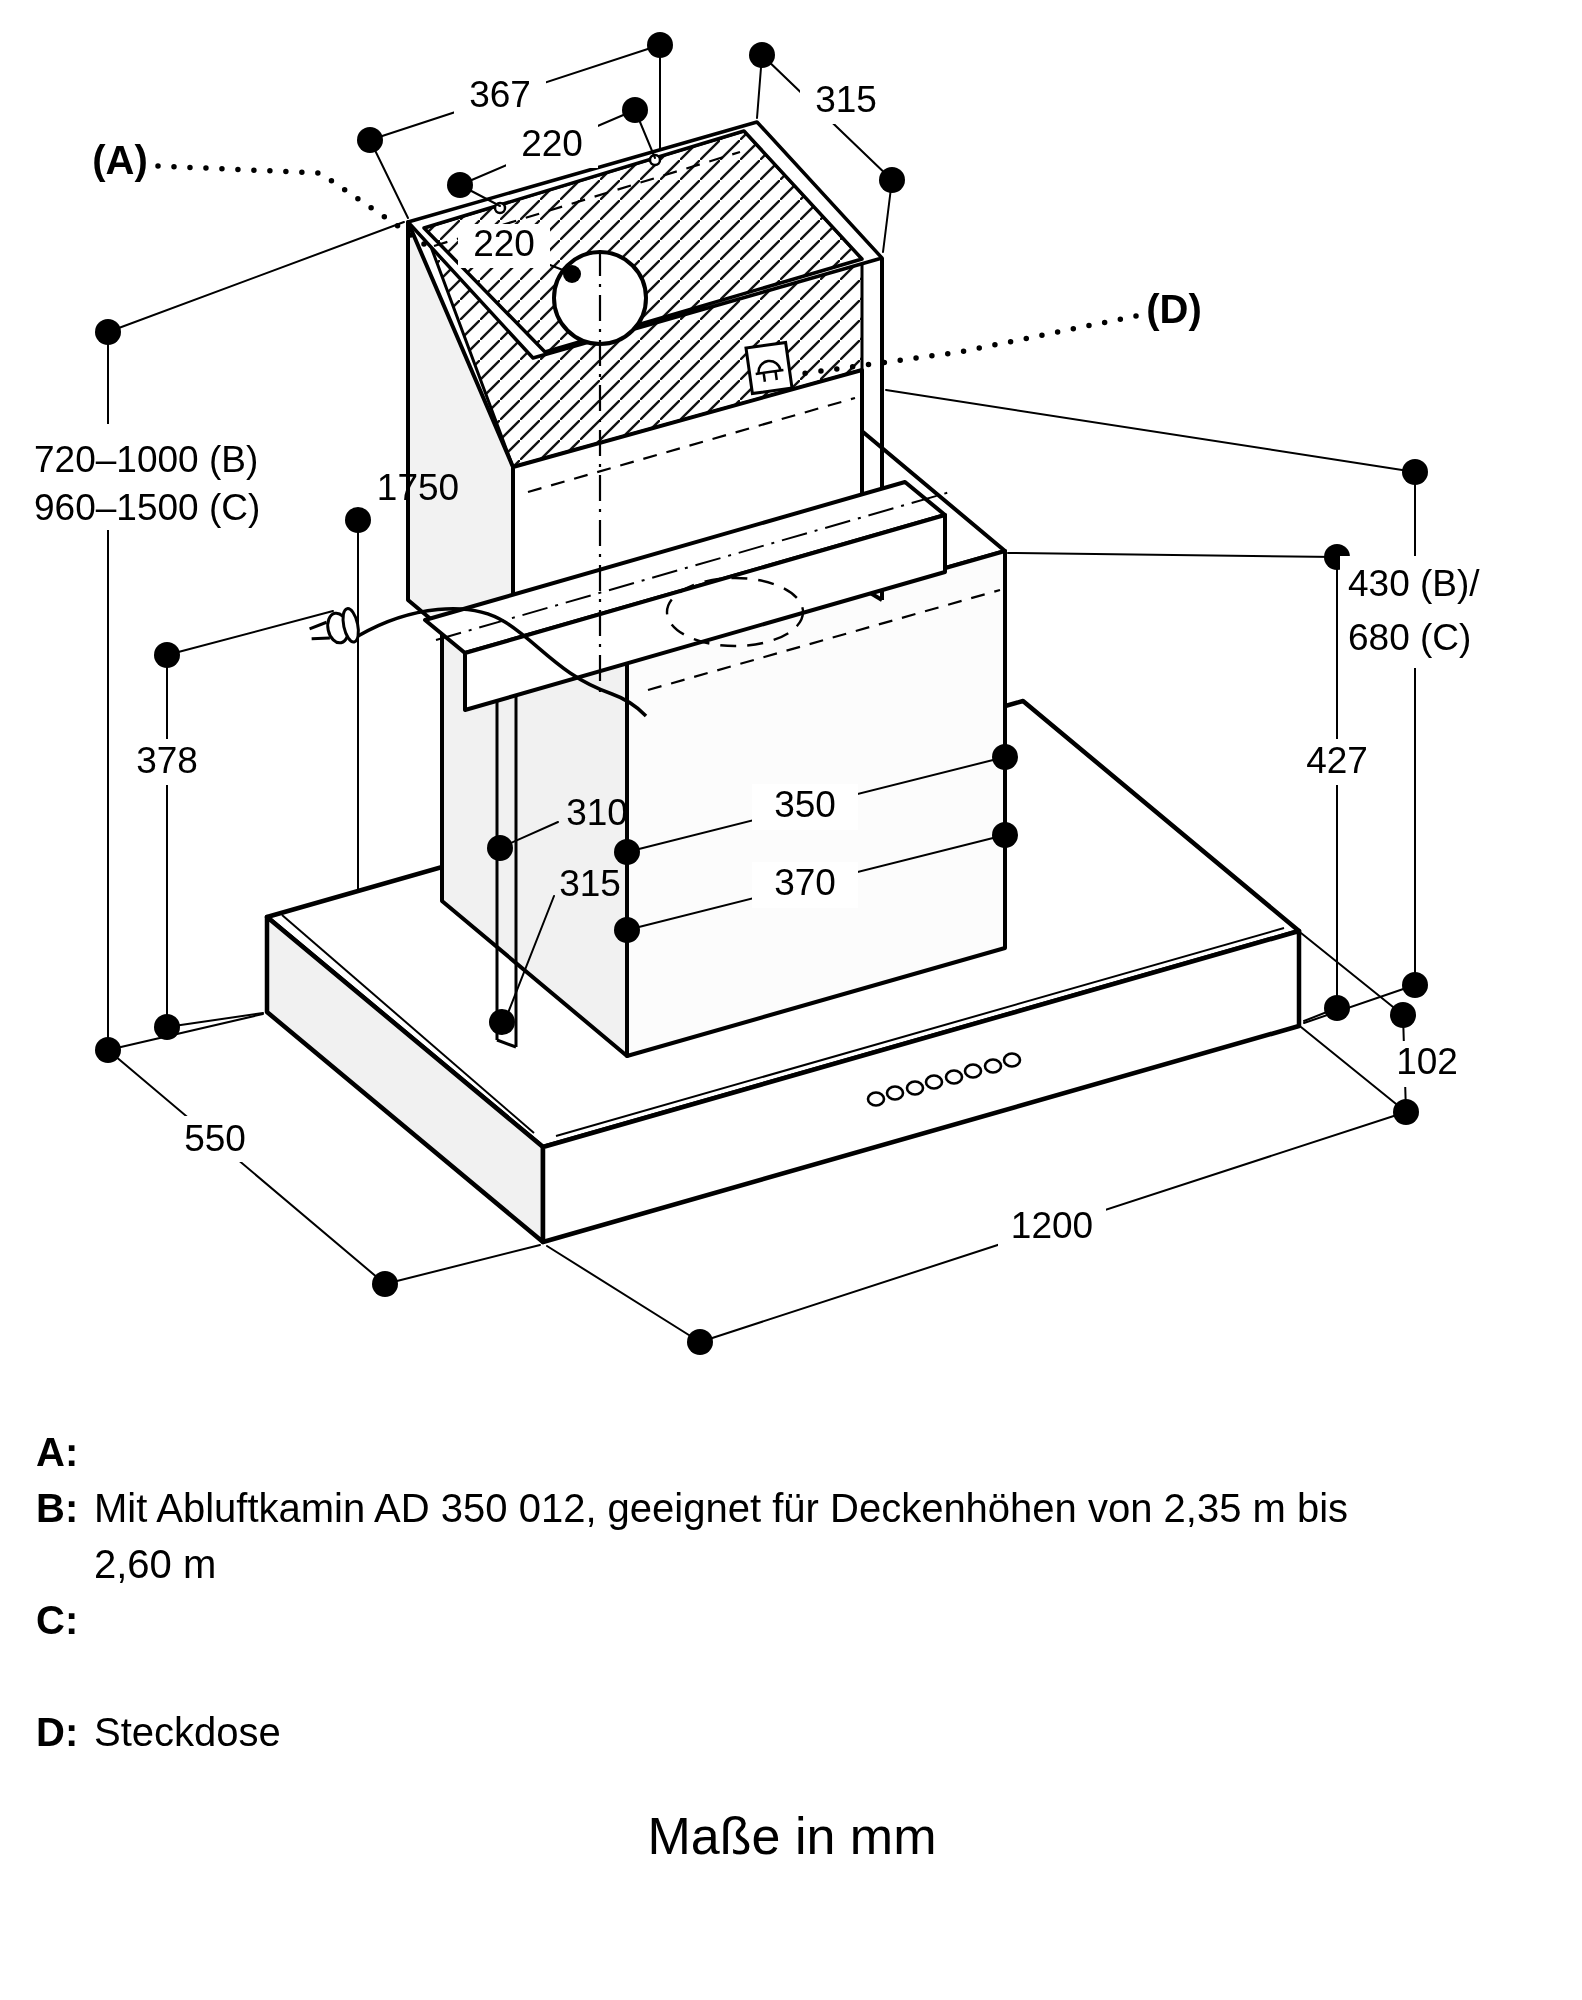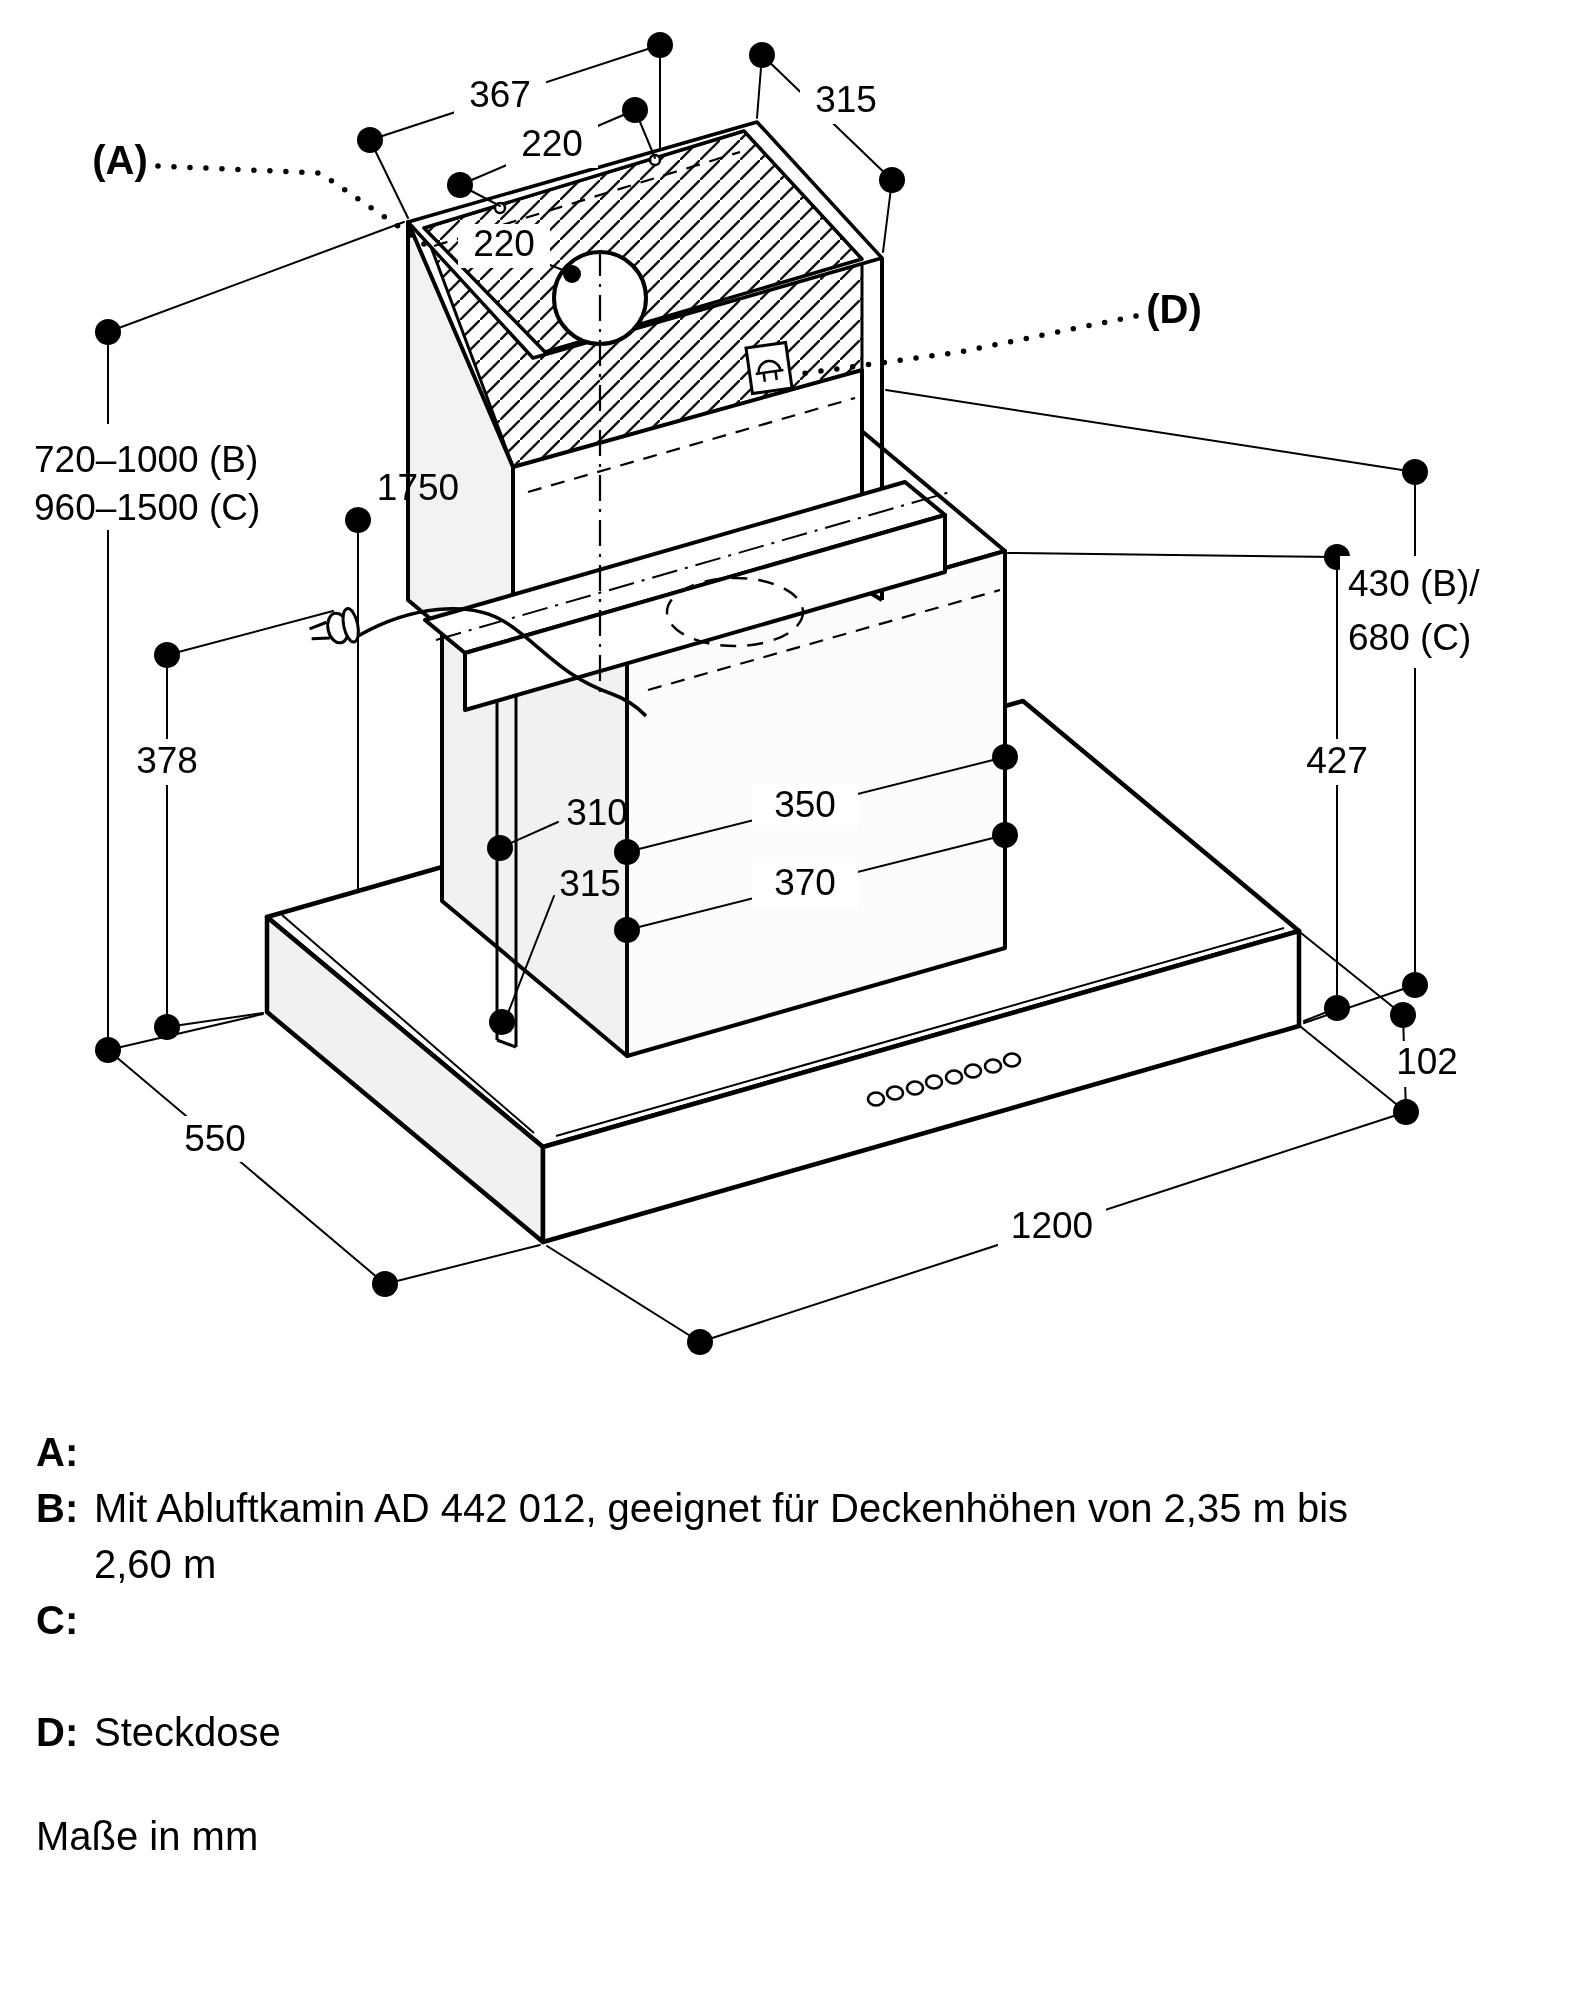--- a/index.html
+++ b/index.html
@@ -6,21 +6,21 @@
   body{width:1582px;height:2000px;position:relative;font-family:"Liberation Sans",sans-serif;color:#000;overflow:hidden;}
   #drawing{position:absolute;left:0;top:0;}
   svg text{font-family:"Liberation Sans",sans-serif;fill:#000;}
   .dimtxt{font-size:37px;}
   .callout{font-size:40px;font-weight:bold;}
   .legend{position:absolute;left:36px;top:1424px;width:1512px;font-size:40px;line-height:56px;}
   .lrow{display:flex;align-items:flex-start;}
   .lkey{font-weight:bold;width:58px;flex:none;}
   .ltxt{white-space:pre-line;}
   .row-d{margin-top:56px;}
-  .footer{margin-top:48px;font-size:40px;}
+  .footer{margin-top:48px;font-size:52px;text-align:center;}
 </style>
 </head>
 <body>
 
 <svg id="drawing" width="1582" height="1400" viewBox="0 0 1582 1400">
   <defs>
     <pattern id="hatch" width="20" height="20" patternUnits="userSpaceOnUse">
       <path d="M-3,23 L23,-3" stroke="#111" stroke-width="2.4"></path>
     </pattern>
   </defs>
@@ -248,21 +248,21 @@
     <polyline points="1136,316 960,352 800,374" fill="none" stroke="#000" stroke-width="5.5" stroke-dasharray="0 16" stroke-linecap="round"></polyline>
   </g>
 </svg>
 
 <div class="legend">
   <div class="lrow">
     <span class="lkey">A:</span>
   </div>
   <div class="lrow">
     <span class="lkey">B:</span>
-    <span class="ltxt">Mit Abluftkamin AD 442 012, geeignet für Deckenhöhen von 2,35 m bis
+    <span class="ltxt">Mit Abluftkamin AD 350 012, geeignet für Deckenhöhen von 2,35 m bis
 2,60 m</span>
   </div>
   <div class="lrow">
     <span class="lkey">C:</span>
   </div>
   <div class="lrow row-d">
     <span class="lkey">D:</span>
     <span class="ltxt">Steckdose</span>
   </div>
   <div class="footer">Maße in mm</div>

